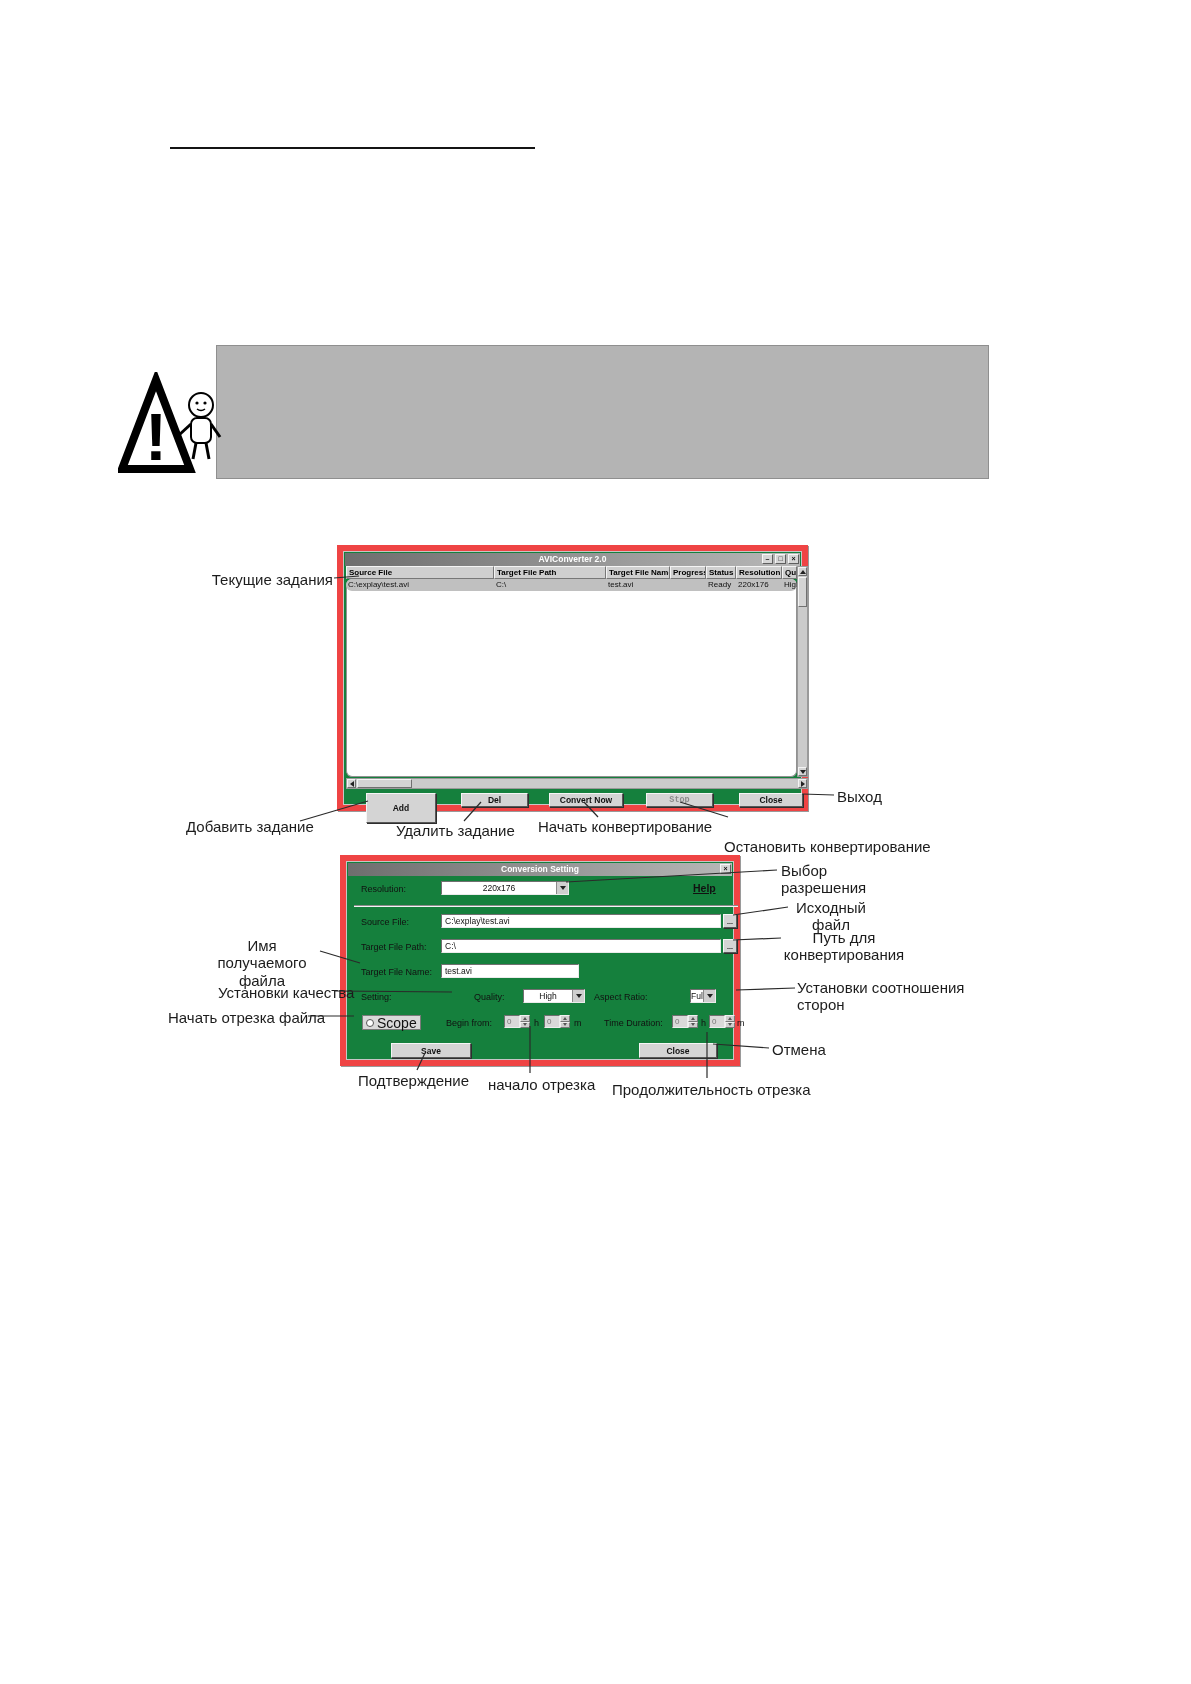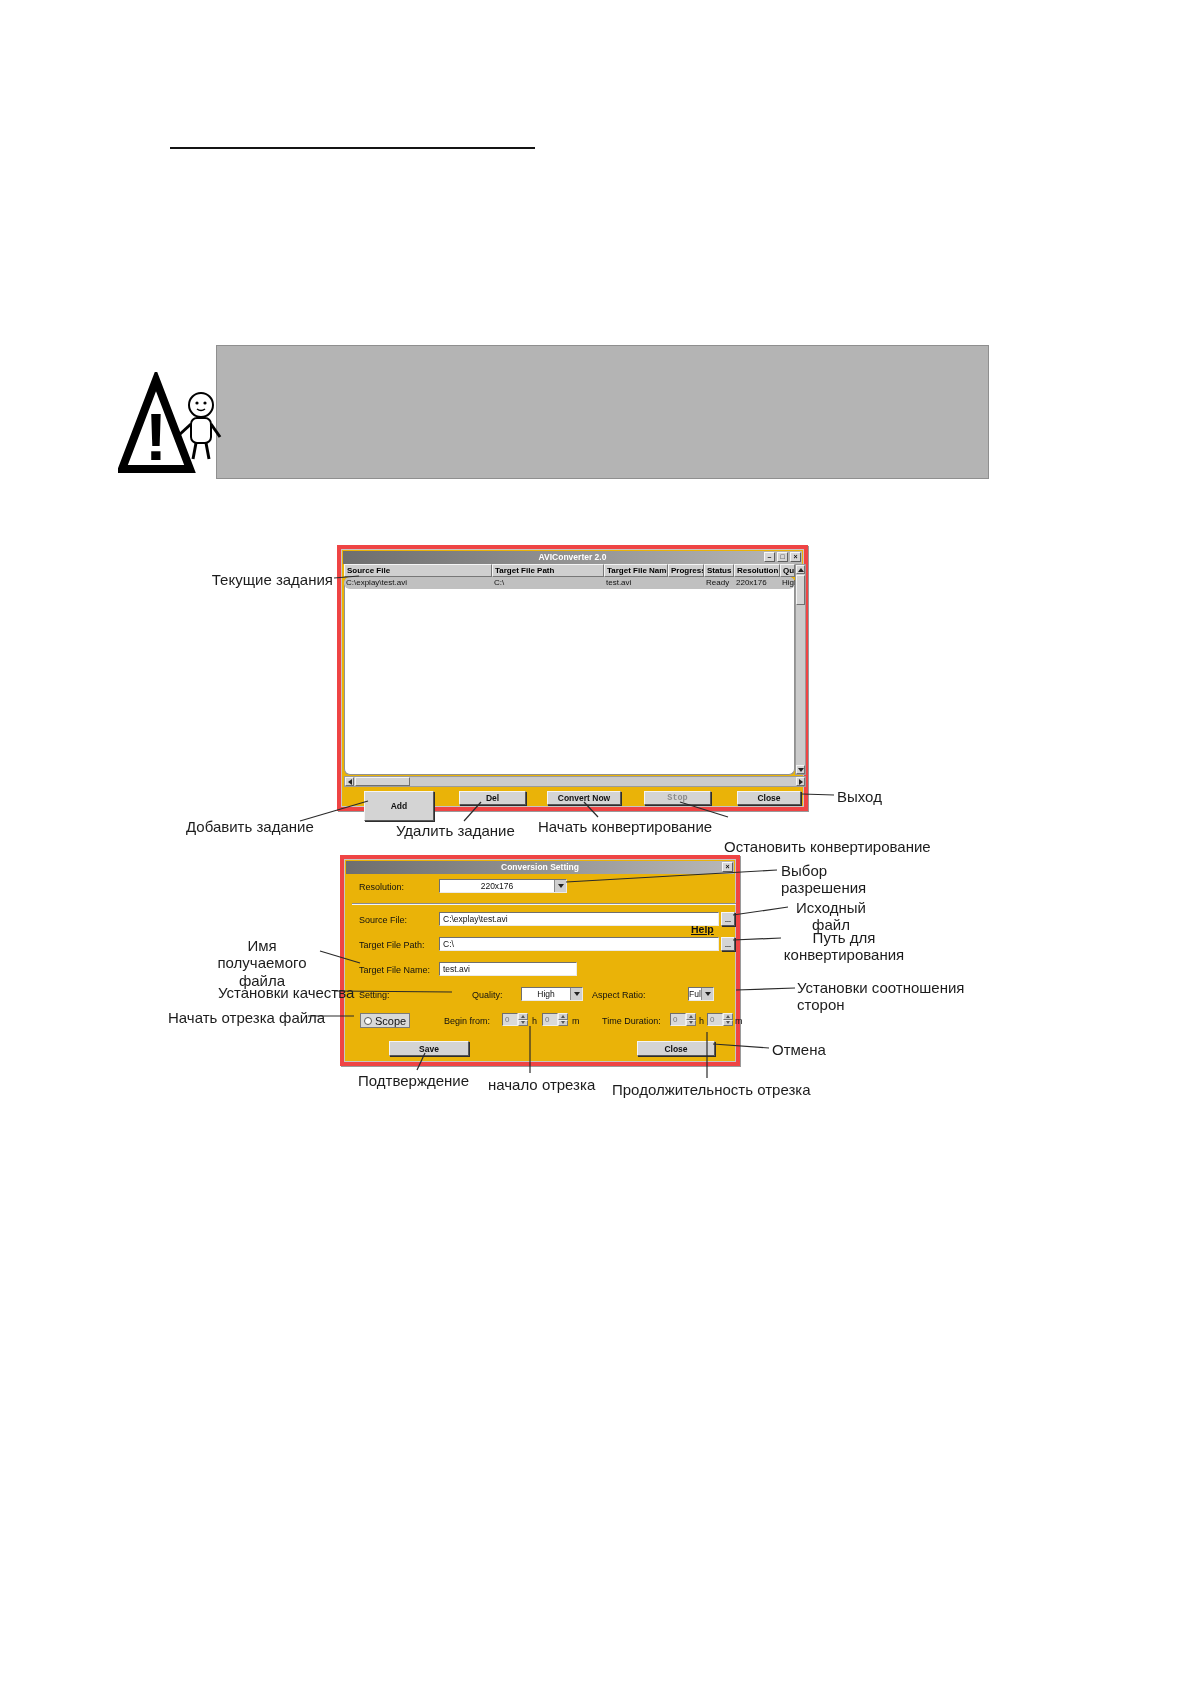--- a/index.html
+++ b/index.html
@@ -10,21 +10,21 @@
   .heading-line { position:absolute; left:170px; top:147px; width:365px; height:2px; background:#141414; }
   .note-box { position:absolute; left:216px; top:345px; width:773px; height:134px; background:#b4b4b4; border:1px solid #8f8f8f; }
   .warning { position:absolute; left:118px; top:372px; width:105px; height:108px; }
 
   .callouts { position:absolute; left:0; top:0; pointer-events:none; }
   .callouts line { stroke:#2a2a2a; stroke-width:1.2; }
 
   .ann { position:absolute; font-size:15px; color:#1c1c1c; line-height:1.15; white-space:nowrap; }
   .ann.wrap { white-space:normal; }
 
-  .window { position:absolute; background:#eab308; border:4px solid #ef4444; box-shadow:inset 0 0 0 1px #c6c6c6, 1px 1px 0 #9a9a9a; }
+  .window { position:absolute; background:#15803d; border:6px solid #ef4444; box-shadow:inset 0 0 0 1px #c6c6c6, 1px 1px 0 #9a9a9a; }
   .titlebar { position:absolute; left:2px; top:2px; right:2px; height:13px;
               background:linear-gradient(to right,#6e6e6e,#b8b8b8);
               color:#ffffff; font-size:8.5px; font-weight:bold; text-align:center; line-height:13px; }
   .winbtns { position:absolute; right:1px; top:1px; display:flex; gap:2px; }
   .winbtn { width:11px; height:10px; background:#d6d6d6; border:1px solid; border-color:#f7f7f7 #5e5e5e #5e5e5e #f7f7f7;
             font-size:7px; line-height:8px; text-align:center; color:#111; font-weight:bold; }
 
   .thead { display:flex; }
   .th { height:13px; background:#cfcfcf; border:1px solid; border-color:#f4f4f4 #777777 #777777 #f4f4f4;
         font-size:8px; font-weight:bold; padding:1px 2px; overflow:hidden; white-space:nowrap; flex:none; }
@@ -41,31 +41,31 @@
          box-shadow:1px 1px 0 #2e2e2e; font-size:8.5px; font-weight:bold; color:#111;
          display:flex; align-items:center; justify-content:center; overflow:hidden; }
   .btn.disabled { color:#8b8b8b;font-family:Liberation Mono, monospace; }
 
   .dlg-label { position:absolute; font-size:9px; color:#111; white-space:nowrap; }
   .field { position:absolute; background:#ffffff; border:1px solid; border-color:#6f6f6f #ebebeb #ebebeb #6f6f6f;
            font-size:8.5px; padding:1px 3px; overflow:hidden; white-space:nowrap; color:#111; }
   .combo { position:absolute; background:#ffffff; border:1px solid; border-color:#6f6f6f #ebebeb #ebebeb #6f6f6f; display:flex; }
   .combo .cval { flex:1; text-align:center; font-size:8.5px; line-height:12px; overflow:hidden; color:#111; }
   .combo .cbtn { width:12px; background:#cfcfcf; border-left:1px solid #8a8a8a; display:flex; align-items:center; justify-content:center; }
-  .help { position:absolute; font-size:10.5px; font-weight:bold; text-decoration:underline; color:#111;margin-top:43px; }
+  .help { position:absolute; font-size:10.5px; font-weight:bold; text-decoration:underline; color:#111; }
   .sep { position:absolute; border-top:1px solid #8b8b8b; border-bottom:1px solid #f5f5f5; }
 
   .spin { position:absolute; display:flex; height:13px; }
   .spin .sval { width:16px; background:#d9d9d9; border:1px solid; border-color:#6f6f6f #eeeeee #eeeeee #6f6f6f;
                 font-size:8px; color:#777; padding:1px 2px; line-height:9px; }
   .spin .sarr { width:10px; display:flex; flex-direction:column; }
   .spin .sarr > span { flex:1; background:#cfcfcf; border:1px solid; border-color:#f0f0f0 #777 #777 #f0f0f0;
                        display:flex; align-items:center; justify-content:center; }
   .scopebox { position:absolute; border:1px solid #7a7a7a; display:flex; align-items:center; gap:3px;
-              padding:0 3px; font-size:11px; background:#d9d9d9; height:15px; color:#111; }
+              padding:0 3px; font-size:14px; background:#d9d9d9; height:15px; color:#111; }
   .radio { width:8px; height:8px; border-radius:50%; background:#fff; border:1px solid #555; flex:none; }
 
   .tri { display:inline-block; width:0; height:0; }
   .tri-up    { border-left:3px solid transparent; border-right:3px solid transparent; border-bottom:4px solid #222; }
   .tri-down  { border-left:3px solid transparent; border-right:3px solid transparent; border-top:4px solid #222; }
   .tri-left  { border-top:3px solid transparent; border-bottom:3px solid transparent; border-right:4px solid #222; }
   .tri-right { border-top:3px solid transparent; border-bottom:3px solid transparent; border-left:4px solid #222; }
   .tri-up-s   { border-left:2px solid transparent; border-right:2px solid transparent; border-bottom:3px solid #555; }
   .tri-down-s { border-left:2px solid transparent; border-right:2px solid transparent; border-top:3px solid #555; }
 </style>

